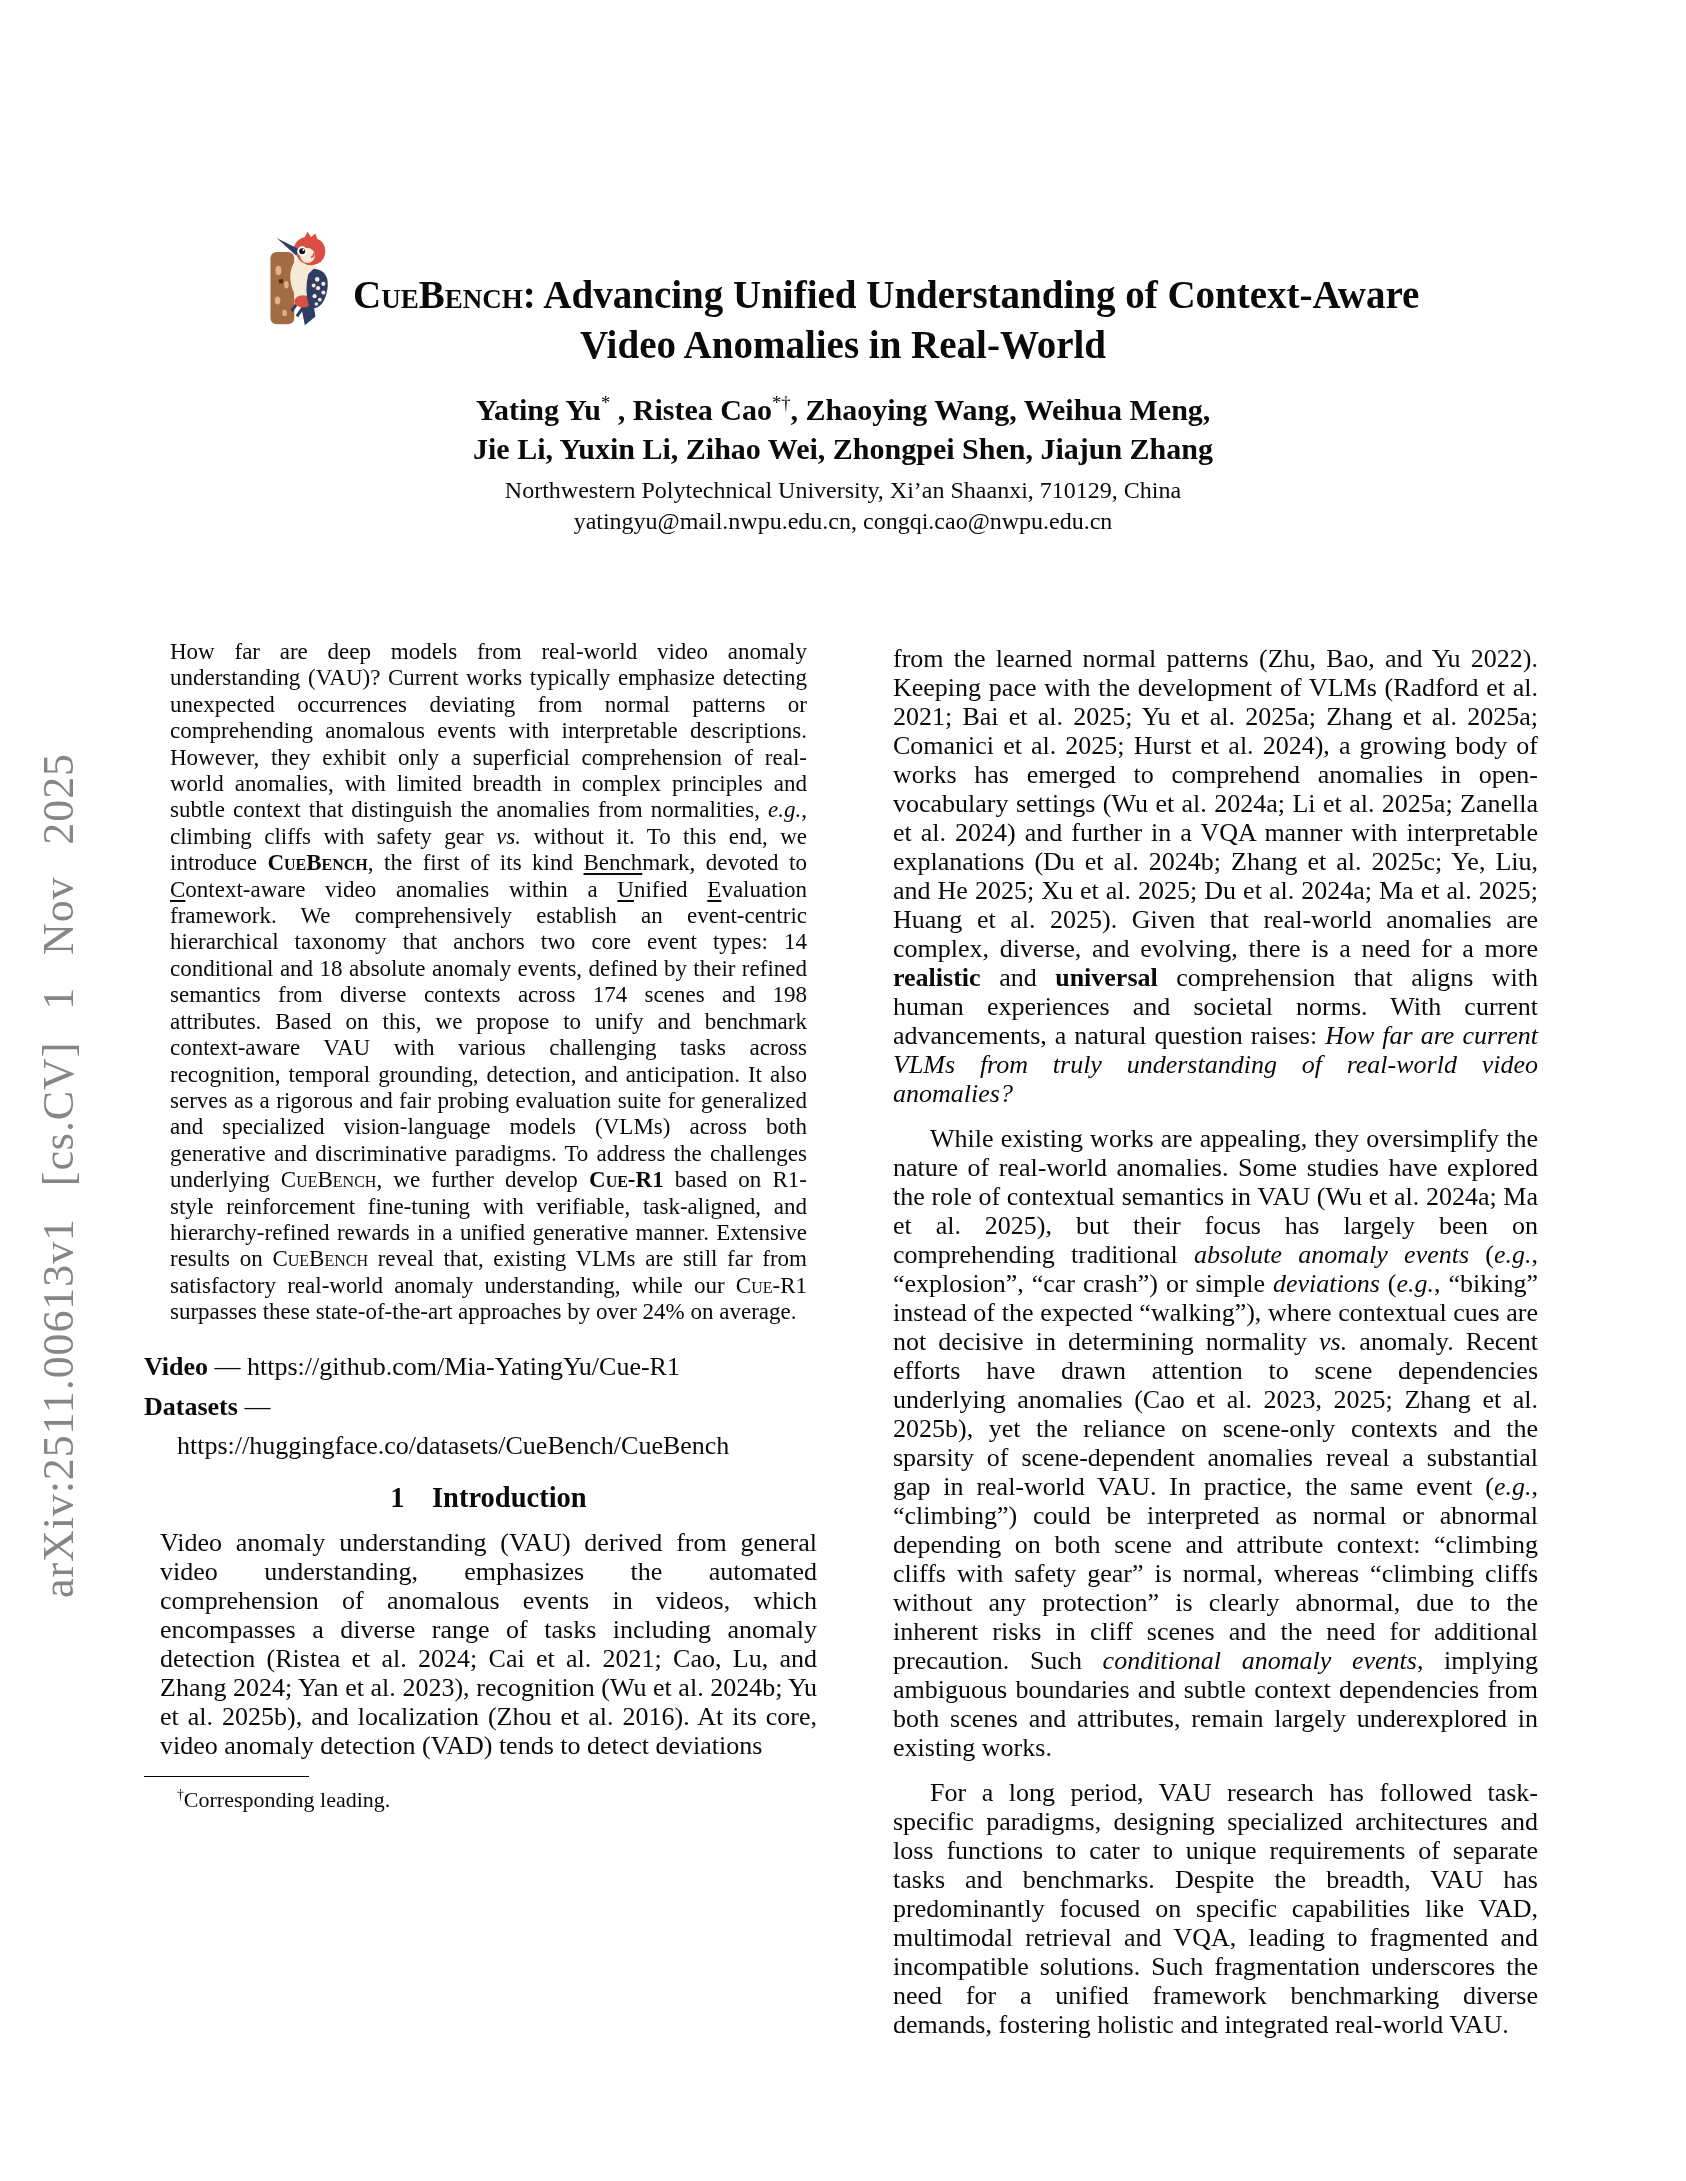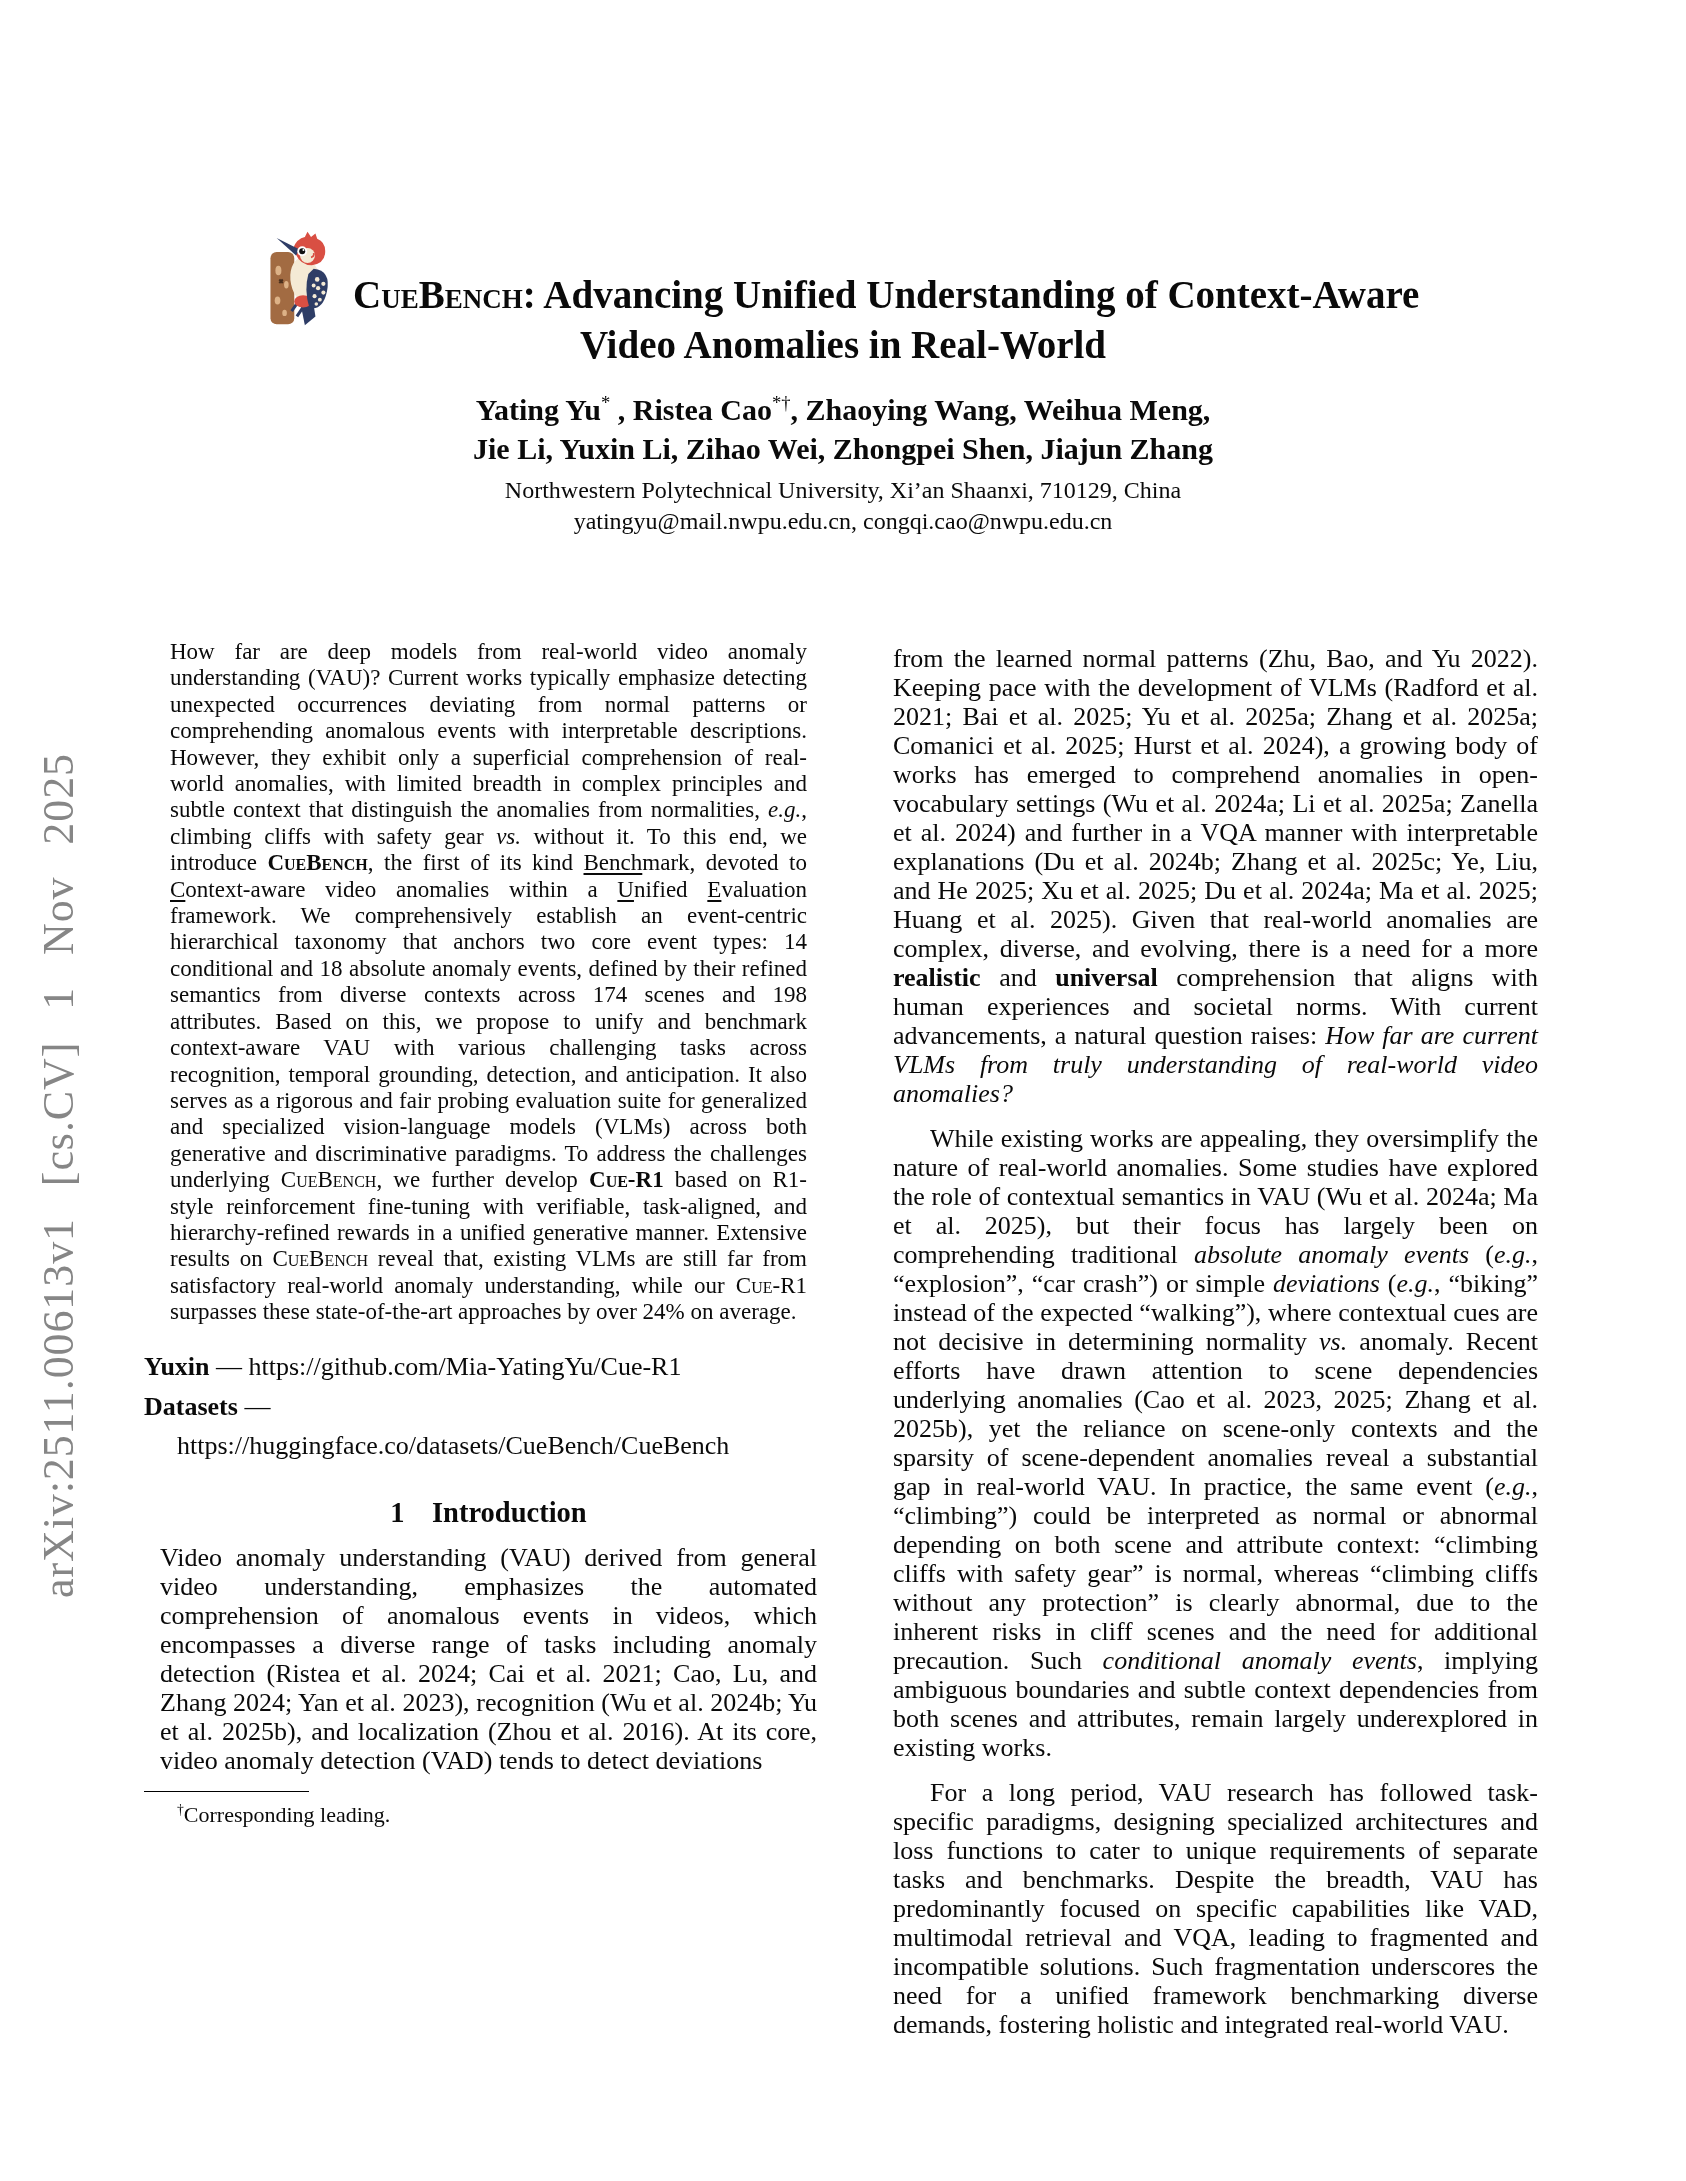--- a/index.html
+++ b/index.html
@@ -39,21 +39,21 @@
   .col{position:absolute;text-align:justify;}
   .col-left{left:144px;top:617px;width:689px;}
   .col-right{left:877px;top:628px;width:677px;}
   .abstract-heading{margin-top:14.7px;text-align:center;font-weight:bold;font-size:26px;line-height:29px;}
   .abstract-body{margin:22px 26px 0 26px;font-size:23px;line-height:26.4px;text-align:justify;}
   .links-block{margin-top:27.5px;font-size:26px;line-height:28.5px;}
   .links-line{margin-bottom:11px;}
   .links-label{font-weight:bold;}
   .url{white-space:nowrap;}
   .url-indent{margin-left:33px;}
-  .intro-heading{margin-top:35px;text-align:center;font-weight:bold;font-size:28.5px;line-height:33px;}
+  .intro-heading{margin-top:20px;text-align:center;font-weight:bold;font-size:28.5px;line-height:33px;}
   .sec-num{margin-right:27.5px;}
   .body-par{margin:16px;font-size:26px;line-height:29px;text-align:justify;}
   .col-left .body-par{margin-top:14.7px;}
   .indent{text-indent:37px;}
   .footnote-rule{width:165px;border:none;border-top:1.8px solid #000;margin:14.7px 0 9.2px 0;}
   .footnote{font-size:22px;line-height:27.5px;text-indent:33px;margin-bottom:9.2px;text-align:left;}
   
   .seg-b{font-weight:bold;}
   .seg-i{font-style:italic;}
   .seg-sc{font-variant:small-caps;}
@@ -115,21 +115,21 @@
       <div class="authors">Jie Li, Yuxin Li, Zihao Wei, Zhongpei Shen, Jiajun Zhang</div>
     </div>
     <div class="affiliation">Northwestern Polytechnical University, Xi’an Shaanxi, 710129, China</div>
     <div class="emails">yatingyu@mail.nwpu.edu.cn, congqi.cao@nwpu.edu.cn</div>
   </div>
 
   <div class="col col-left">
     <div class="abstract-body"><span>How far are deep models from real-world video anomaly understanding (VAU)? Current works typically emphasize detecting unexpected occurrences deviating from normal patterns or comprehending anomalous events with interpretable descriptions. However, they exhibit only a superficial comprehension of real-world anomalies, with limited breadth in complex principles and subtle context that distinguish the anomalies from normalities, </span><span class="seg-i">e.g.</span><span>, climbing cliffs with safety gear </span><span class="seg-i">vs.</span><span> without it. To this end, we introduce </span><span class="seg-b seg-sc">CueBench</span><span>, the first of its kind </span><span class="seg-u">Bench</span><span>mark, devoted to </span><span class="seg-u">C</span><span>ontext-aware video anomalies within a </span><span class="seg-u">U</span><span>nified </span><span class="seg-u">E</span><span>valuation framework. We comprehensively establish an event-centric hierarchical taxonomy that anchors two core event types: 14 conditional and 18 absolute anomaly events, defined by their refined semantics from diverse contexts across 174 scenes and 198 attributes. Based on this, we propose to unify and benchmark context-aware VAU with various challenging tasks across recognition, temporal grounding, detection, and anticipation. It also serves as a rigorous and fair probing evaluation suite for generalized and specialized vision-language models (VLMs) across both generative and discriminative paradigms. To address the challenges underlying </span><span class="seg-sc">CueBench</span><span>, we further develop </span><span class="seg-b seg-sc">Cue-R1</span><span> based on R1-style reinforcement fine-tuning with verifiable, task-aligned, and hierarchy-refined rewards in a unified generative manner. Extensive results on </span><span class="seg-sc">CueBench</span><span> reveal that, existing VLMs are still far from satisfactory real-world anomaly understanding, while our </span><span class="seg-sc">Cue-R1</span><span> surpasses these state-of-the-art approaches by over 24% on average.</span></div>
 
     <div class="links-block">
-      <div class="links-line"><span class="links-label">Yuxin</span><span> — </span><span class="url">https://github.com/Mia-YatingYu/Cue-R1</span></div>
+      <div class="links-line"><span class="links-label">Video</span><span> — </span><span class="url">https://github.com/Mia-YatingYu/Cue-R1</span></div>
       <div class="links-line"><span class="links-label">Datasets</span><span> —</span></div>
       <div class="links-line url-indent"><span class="url">https://huggingface.co/datasets/CueBench/CueBench</span></div>
     </div>
 
     <div class="intro-heading">
       <span class="sec-num">1</span><span>Introduction</span>
     </div>
     <p class="body-par"><span>Video anomaly understanding (VAU) derived from general video understanding, emphasizes the automated comprehension of anomalous events in videos, which encompasses a diverse range of tasks including anomaly detection (Ristea et al. 2024; Cai et al. 2021; Cao, Lu, and Zhang 2024; Yan et al. 2023), recognition (Wu et al. 2024b; Yu et al. 2025b), and localization (Zhou et al. 2016). At its core, video anomaly detection (VAD) tends to detect deviations</span></p>
 
     <hr class="footnote-rule">

